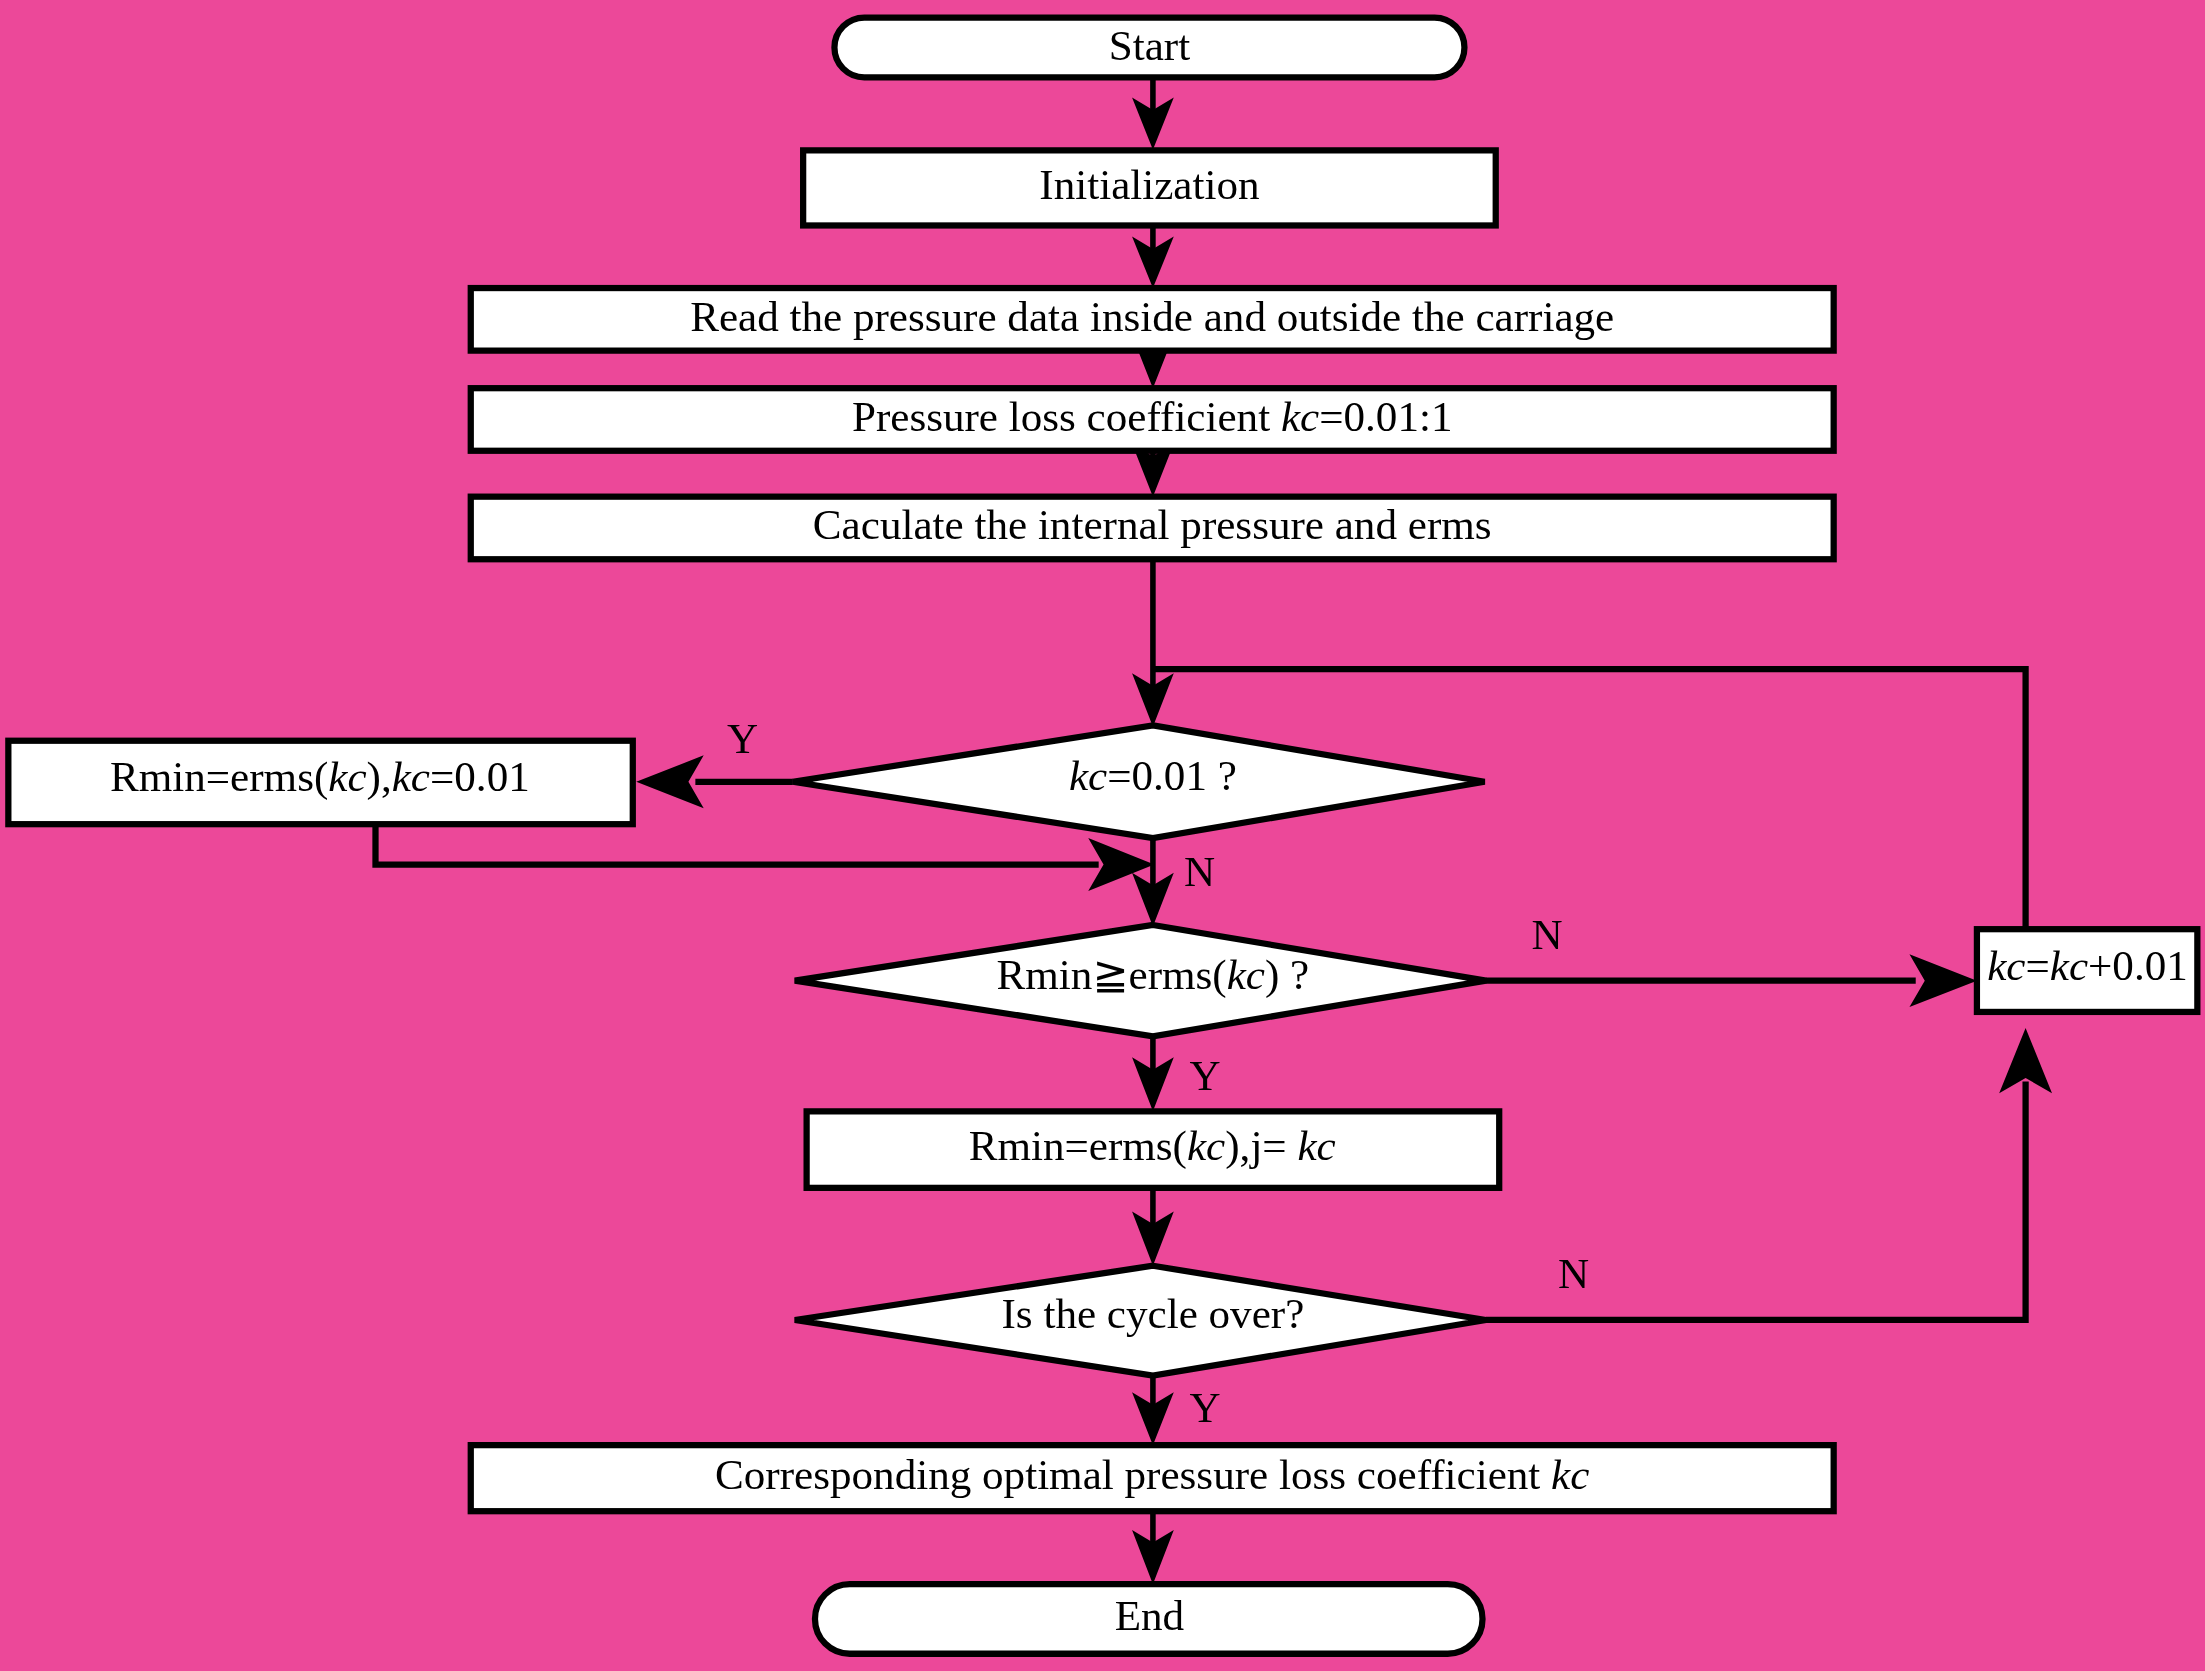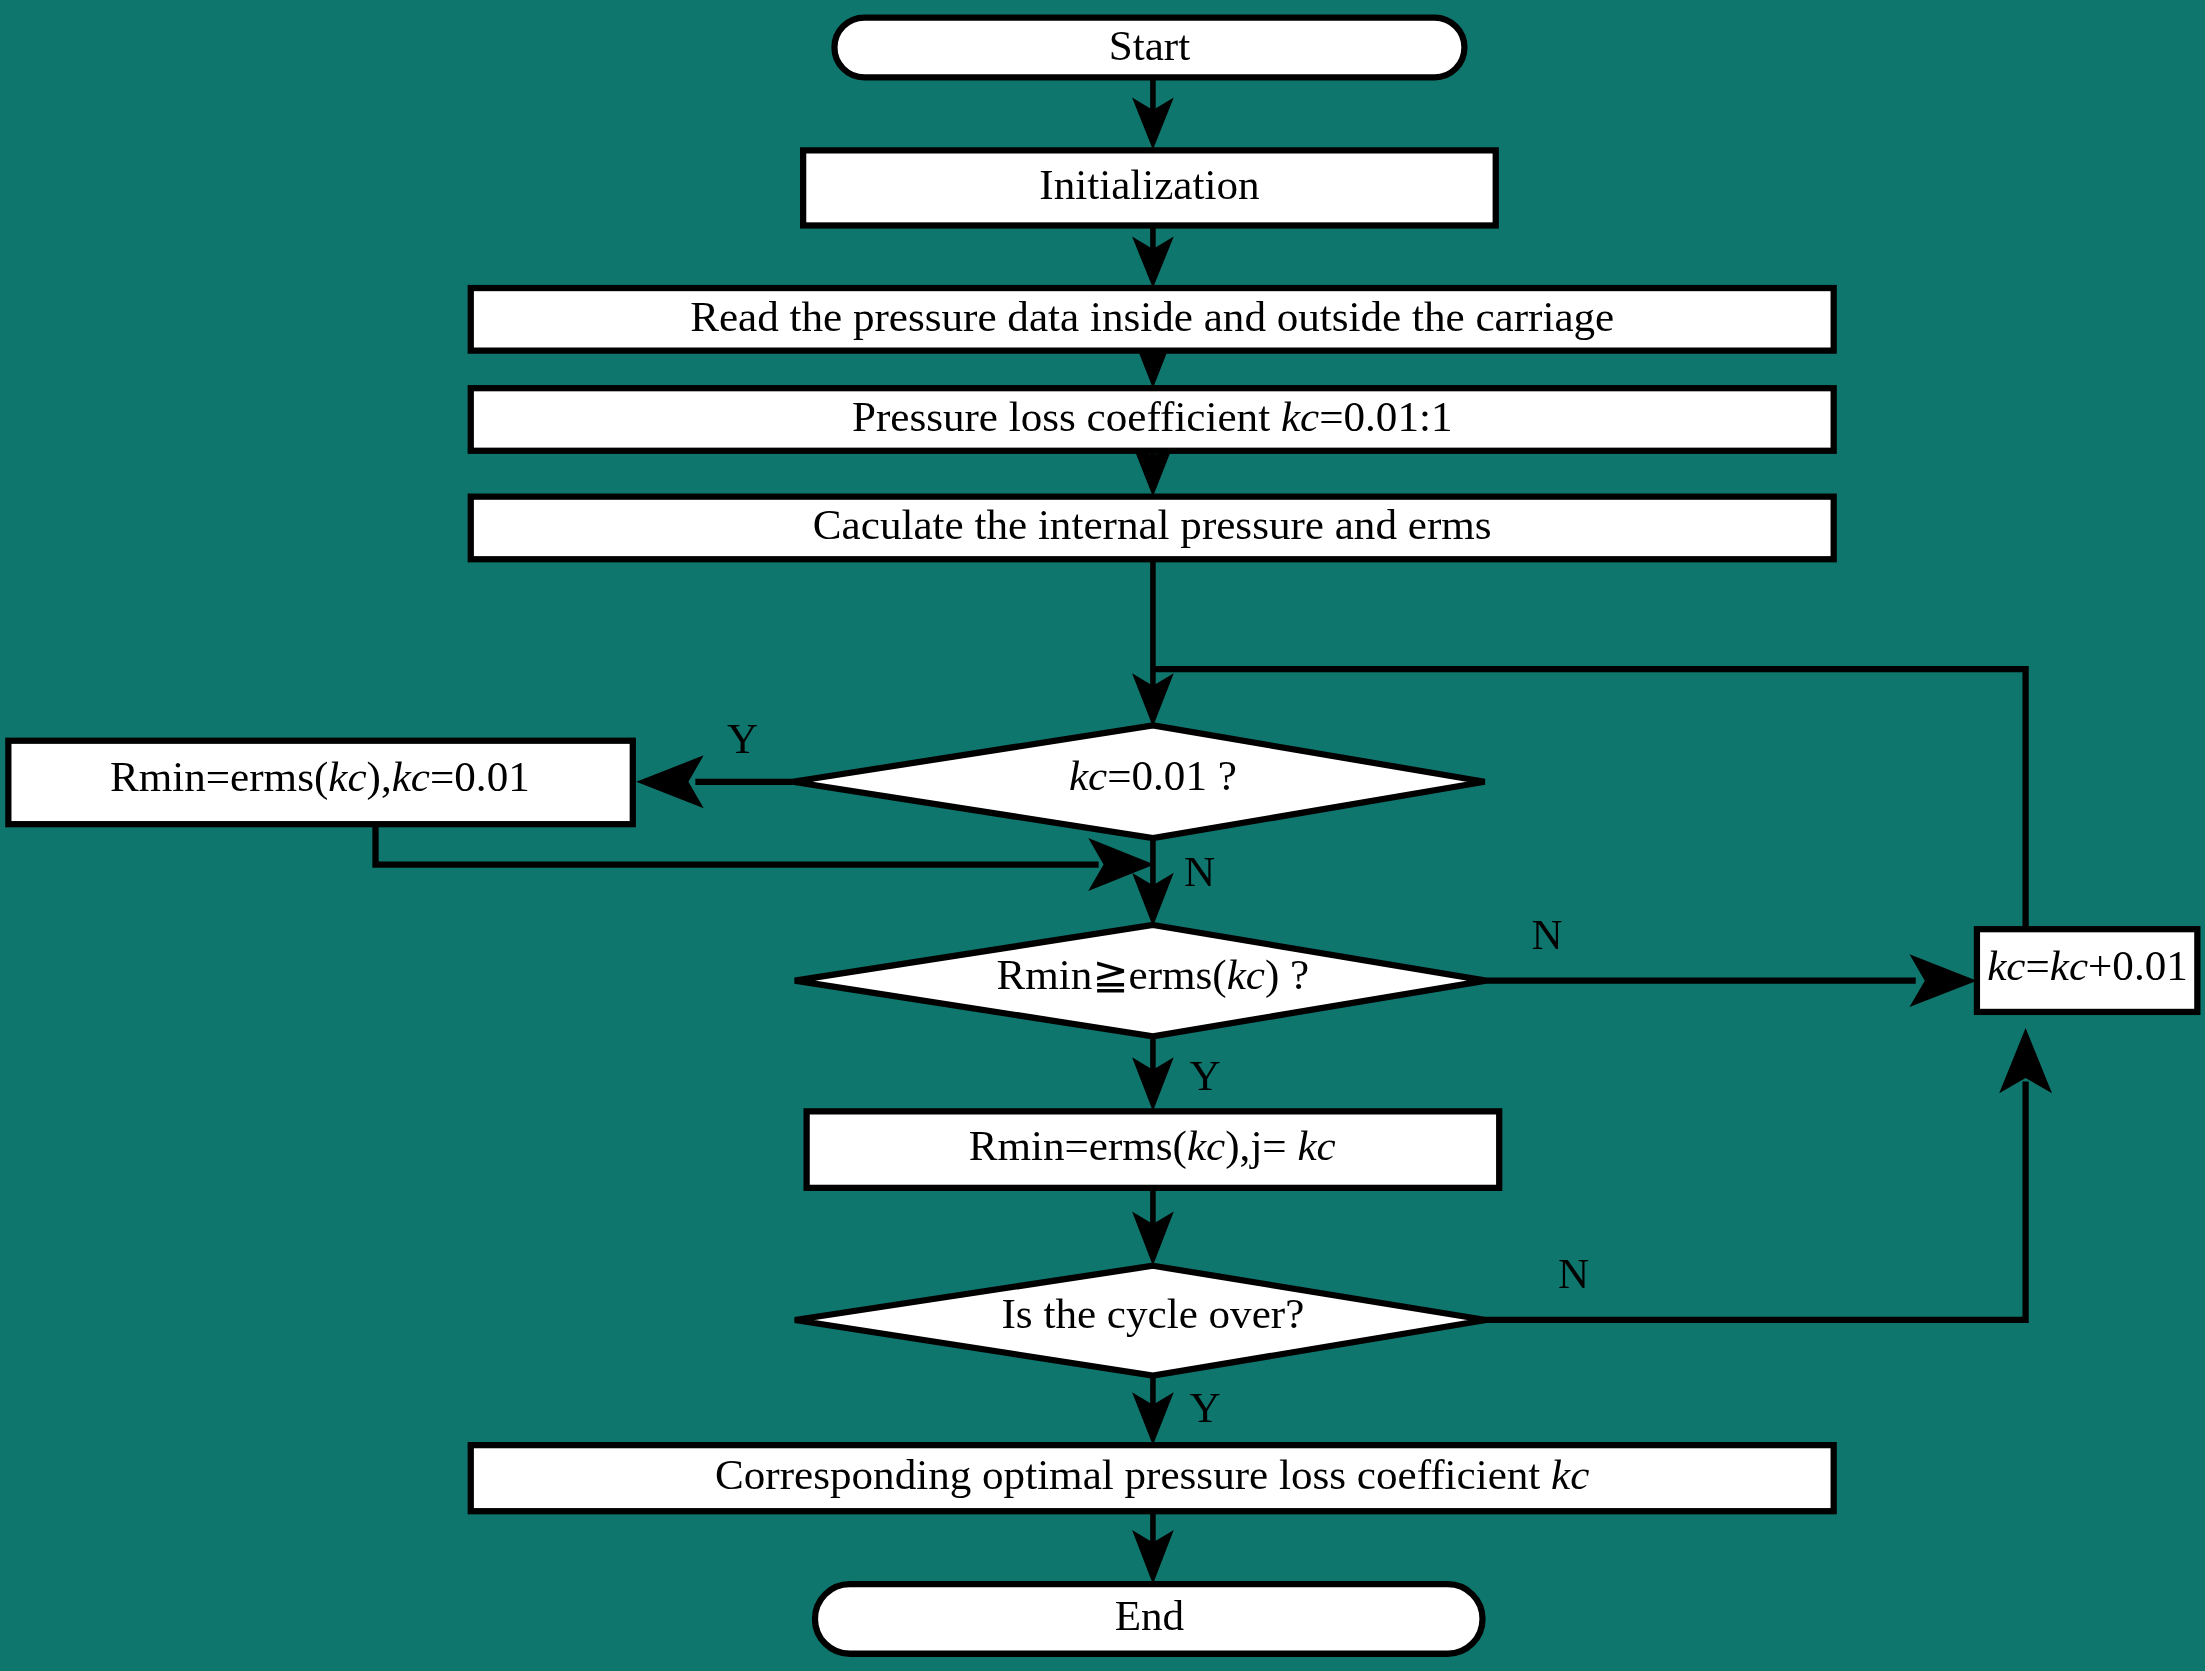--- a/index.html
+++ b/index.html
@@ -4,21 +4,21 @@
 <style>
   html, body {
     margin: 0;
     padding: 0;
     background: #ffffff;
   }
   #page {
     position: relative;
     width: 2205px;
     height: 1672px;
-    background: #0f766e;
+    background: #ec4899;
     overflow: hidden;
   }
   svg#flow {
     display: block;
     width: 2205px;
     height: 1672px;
   }
   .shape {
     fill: #ffffff;
     stroke: #000000;

